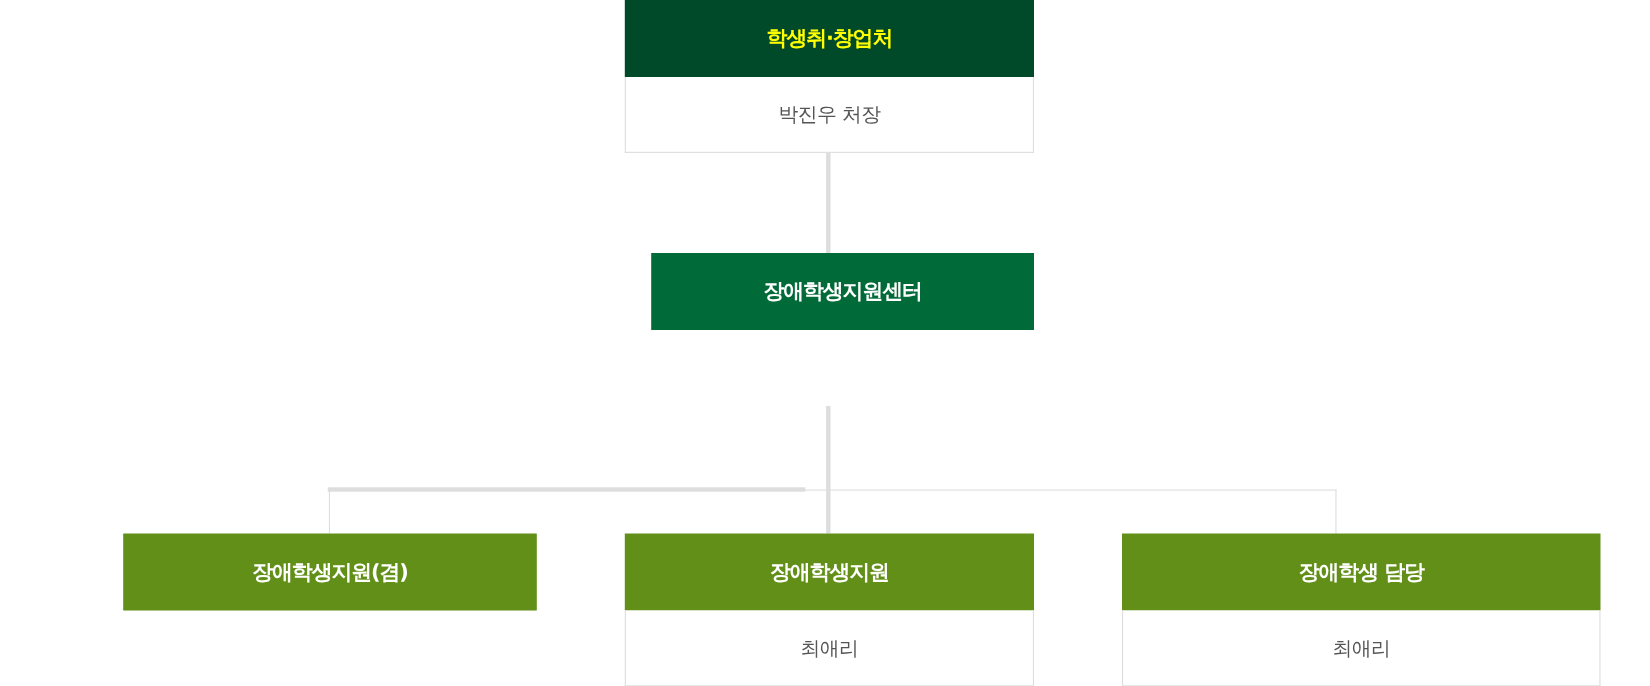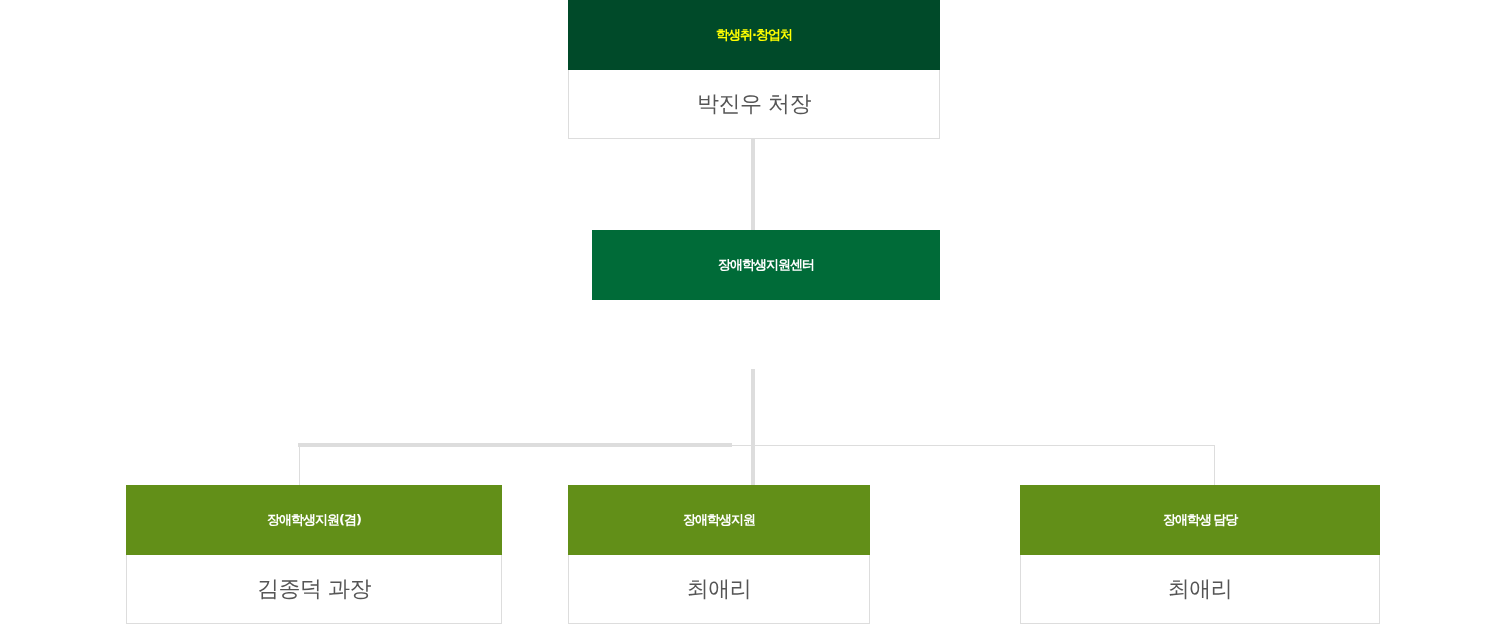--- a/index.html
+++ b/index.html
@@ -3,30 +3,30 @@
   <meta charset="utf-8">
   <style>
     * { margin: 0; padding: 0; box-sizing: border-box; }
     html, body { width: 1500px; height: 624px; background: #ffffff; overflow: hidden; }
     body { position: relative; font-family: "DejaVu Sans", "Liberation Sans", sans-serif; }
 
     .node { position: absolute; }
     .node-head {
       height: 70px;
       display: flex; align-items: center; justify-content: center;
-      font-size: 13px; font-weight: bold; color: #ffffff;
+      font-size: 19px; font-weight: bold; color: #ffffff;
       letter-spacing: -1px;
     }
     .node-body {
       height: 69px;
       background: #ffffff;
       border: 1px solid #dddddd;
       border-top: none;
       display: flex; align-items: center; justify-content: center;
-      font-size: 22px; color: #555555;
+      font-size: 18px; color: #555555;
       letter-spacing: -0.5px;
     }
 
     .line { position: absolute; background: #dddddd; }
   </style>
 </head>
 <body>
 
 <div class="line" style="left:751px; top:139px; width:4px; height:91px;"></div>
 <div class="line" style="left:751px; top:369px; width:4px; height:116px;"></div>
@@ -37,26 +37,25 @@
 
 <div class="node" style="left:568px; top:0; width:372px;">
   <div class="node-head" style="background:#004a29; color:#ffff00;">학생취·창업처</div>
   <div class="node-body">박진우 처장</div>
 </div>
 
 <div class="node" style="left:568px; top:230px; width:372px;padding-left:24px;">
   <div class="node-head" style="background:#006b38;">장애학생지원센터</div>
 </div>
 
-<div class="node" style="left:126px; top:485px; width:376px;">
+<div class="node" style="left:112px; top:485px; width:376px;">
   <div class="node-head" style="background:#628f18;">장애학생지원(겸)</div>
-  <div class="node-body">김종덕 과장</div>
 </div>
 
-<div class="node" style="left:568px; top:485px; width:302px;">
+<div class="node" style="left:568px; top:485px; width:372px;">
   <div class="node-head" style="background:#628f18;">장애학생지원</div>
   <div class="node-body">최애리</div>
 </div>
 
-<div class="node" style="left:1020px; top:485px; width:360px;font-family:Liberation Serif, serif;">
+<div class="node" style="left:1020px; top:485px; width:435px;">
   <div class="node-head" style="background:#628f18;">장애학생 담당</div>
   <div class="node-body">최애리</div>
 </div>
 
 </body></html>

